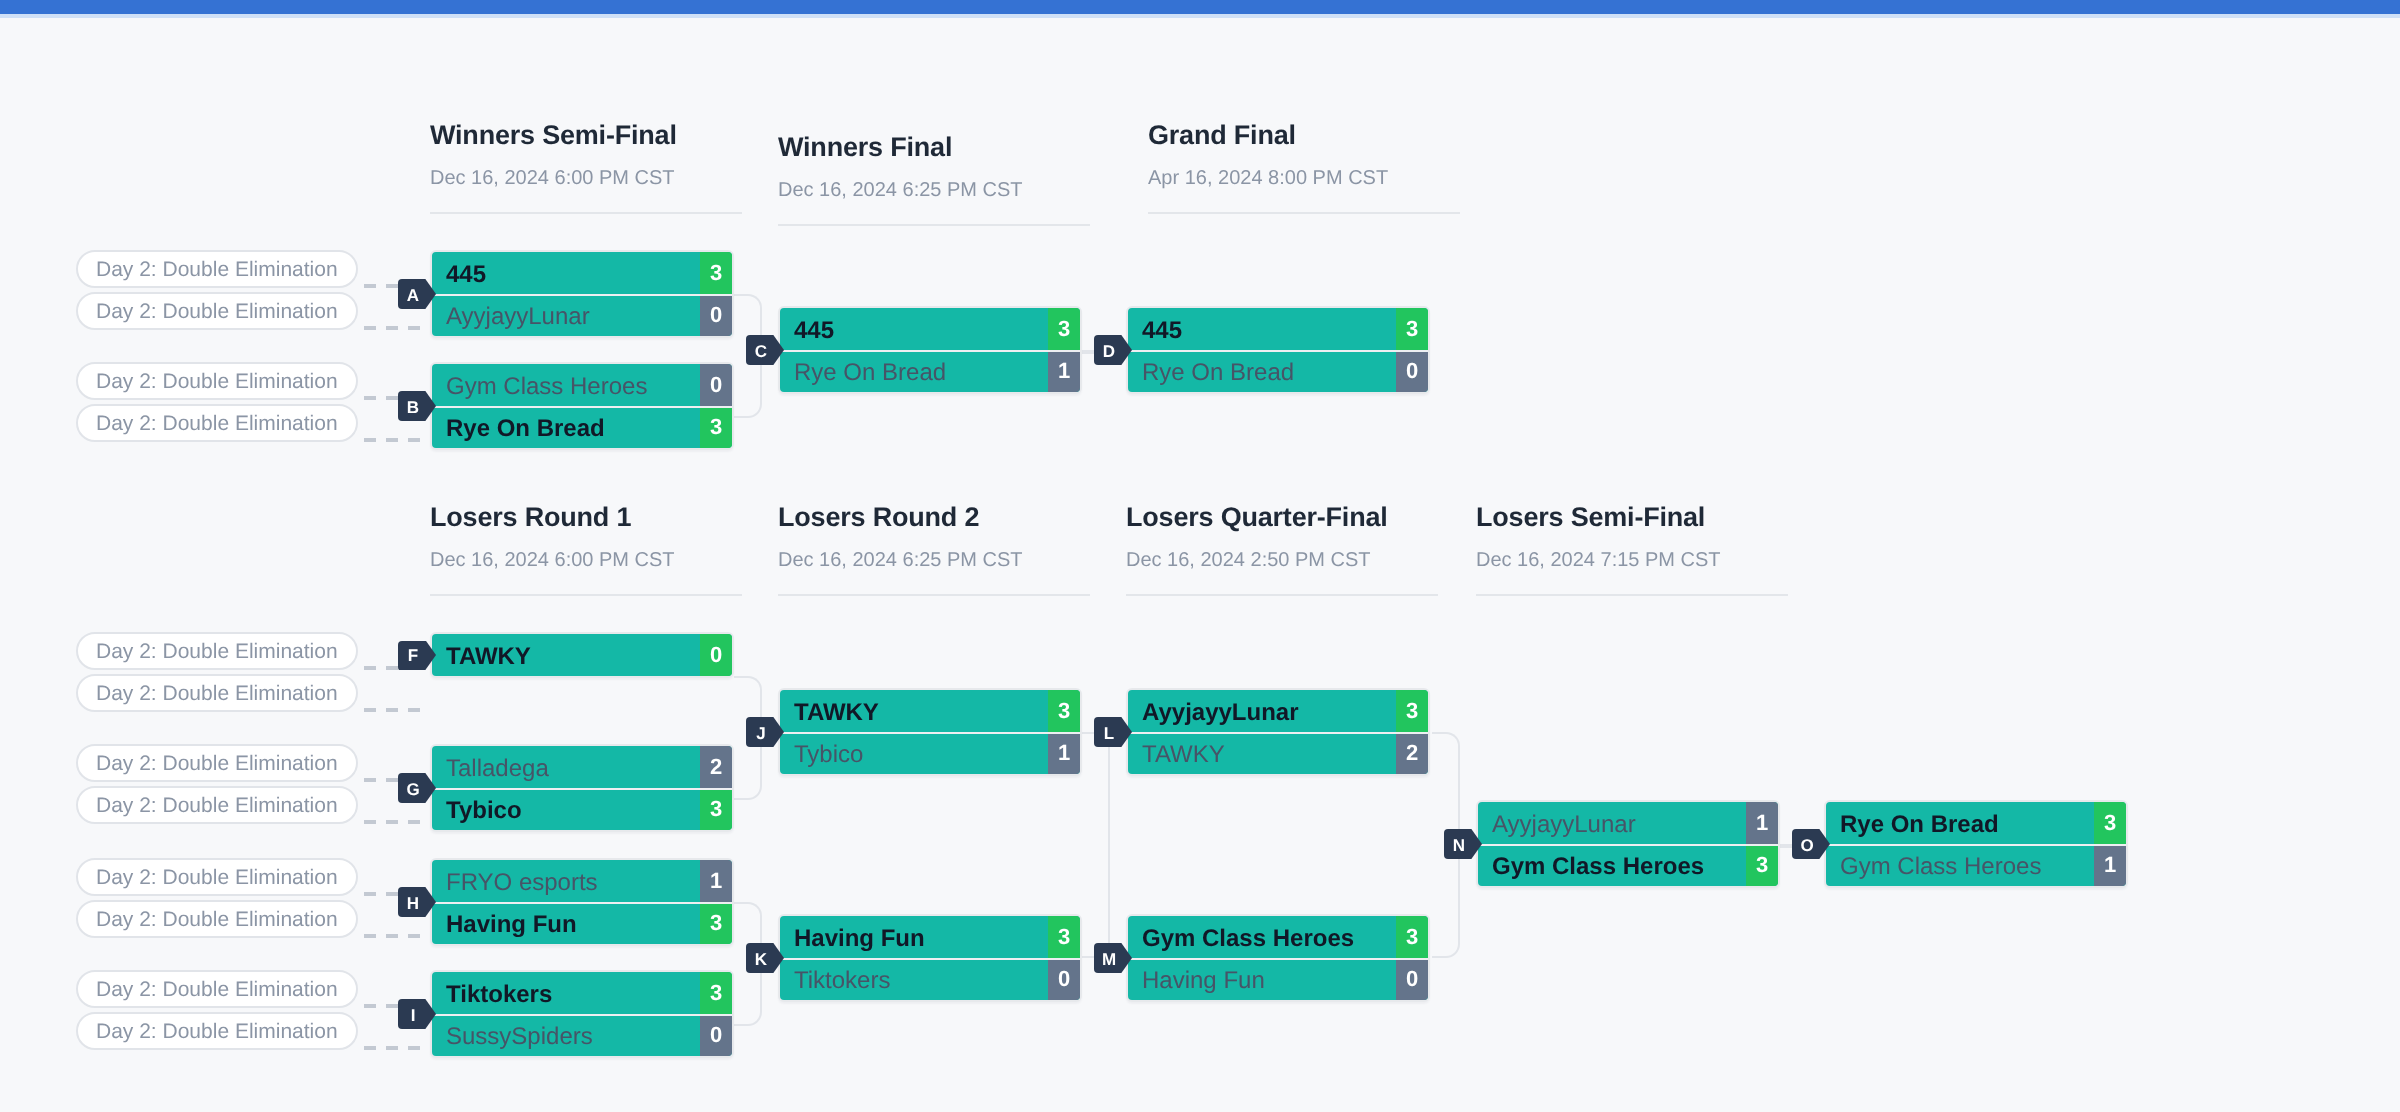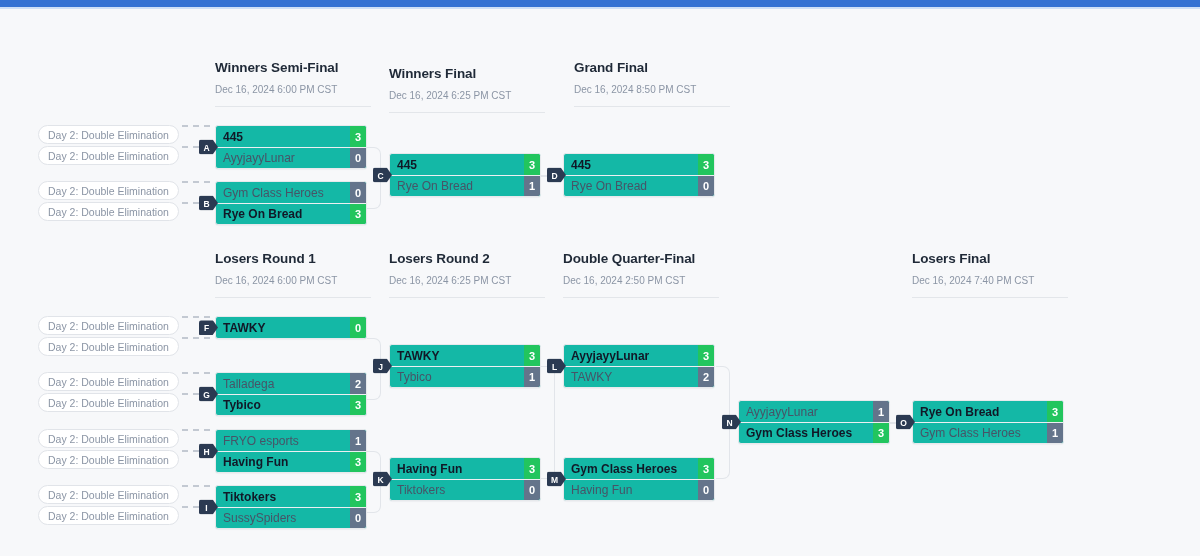--- a/index.html
+++ b/index.html
@@ -76,21 +76,21 @@
   
   .conn {
     position: absolute;
     border: 1px solid #e2e5ea;
     border-left: none;
     border-top-right-radius: 7px;
     border-bottom-right-radius: 7px;
   }
 
   
-  .seed { position: absolute; display: flex; align-items: flex-start; }
+  .seed { position: absolute; display: flex; align-items: flex-end; }
   .seed-pill {
     border: 1px solid #e1e4e9; background: #ffffff;
     border-radius: 11px; height: 19px;
     display: flex; align-items: center; padding: 0 9px;
     font-size: 10.5px; color: #8b95a5; white-space: nowrap;
   }
   .seed-dash {
     width: 28px; height: 0; margin-left: 3px;
     border-top: 2px dashed #c3c9d2;
   }
@@ -107,41 +107,41 @@
       <div class="round-date">Dec 16, 2024 6:00 PM CST</div>
       <div class="round-rule"></div>
     </div>
     <div class="round-head" style="left: 389px; top: 66px;">
       <div class="round-title">Winners Final</div>
       <div class="round-date">Dec 16, 2024 6:25 PM CST</div>
       <div class="round-rule"></div>
     </div>
     <div class="round-head" style="left: 563px; top: 60px; margin-left: 11px;">
       <div class="round-title">Grand Final</div>
-      <div class="round-date">Dec 16, 2024 8:50 PM CST</div>
+      <div class="round-date">Apr 16, 2024 8:00 PM CST</div>
       <div class="round-rule"></div>
     </div>
     <div class="round-head" style="left: 215px; top: 251px;">
       <div class="round-title">Losers Round 1</div>
       <div class="round-date">Dec 16, 2024 6:00 PM CST</div>
       <div class="round-rule"></div>
     </div>
     <div class="round-head" style="left: 389px; top: 251px;">
       <div class="round-title">Losers Round 2</div>
       <div class="round-date">Dec 16, 2024 6:25 PM CST</div>
       <div class="round-rule"></div>
     </div>
     <div class="round-head" style="left: 563px; top: 251px;">
-      <div class="round-title">Double Quarter-Final</div>
+      <div class="round-title">Losers Quarter-Final</div>
       <div class="round-date">Dec 16, 2024 2:50 PM CST</div>
       <div class="round-rule"></div>
     </div>
-    <div class="round-head" style="left: 912px; top: 251px;">
-      <div class="round-title">Losers Final</div>
-      <div class="round-date">Dec 16, 2024 7:40 PM CST</div>
+    <div class="round-head" style="left: 738px; top: 251px;">
+      <div class="round-title">Losers Semi-Final</div>
+      <div class="round-date">Dec 16, 2024 7:15 PM CST</div>
       <div class="round-rule"></div>
     </div>
     <div class="conn" style="left: 367px; top: 147px; width: 14px; height: 62px;"></div>
     <div class="conn" style="left: 541px; top: 175px; width: 14px; height: 2px;"></div>
     <div class="conn" style="left: 367px; top: 338px; width: 14px; height: 62px;"></div>
     <div class="conn" style="left: 367px; top: 451px; width: 14px; height: 62px;"></div>
     <div class="conn" style="left: 541px; top: 366px; width: 14px; height: 113px;"></div>
     <div class="conn" style="left: 716px; top: 366px; width: 14px; height: 113px;"></div>
     <div class="conn" style="left: 890px; top: 422px; width: 14px; height: 2px;"></div>
     <div class="seed" style="left: 38px; top: 125px;">

